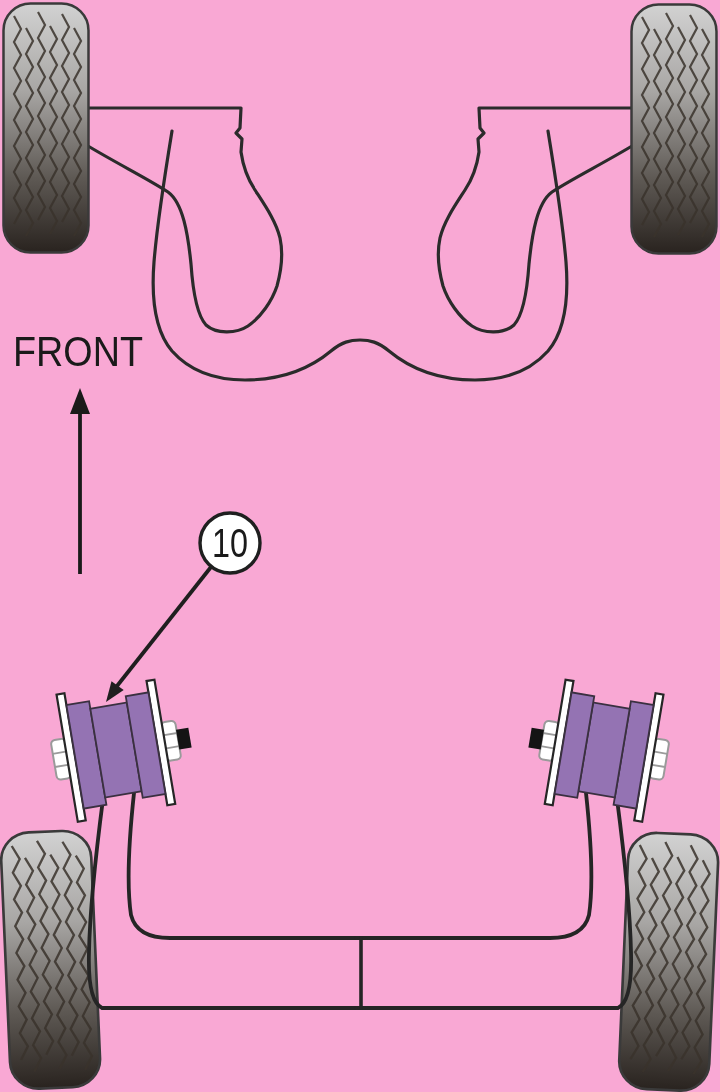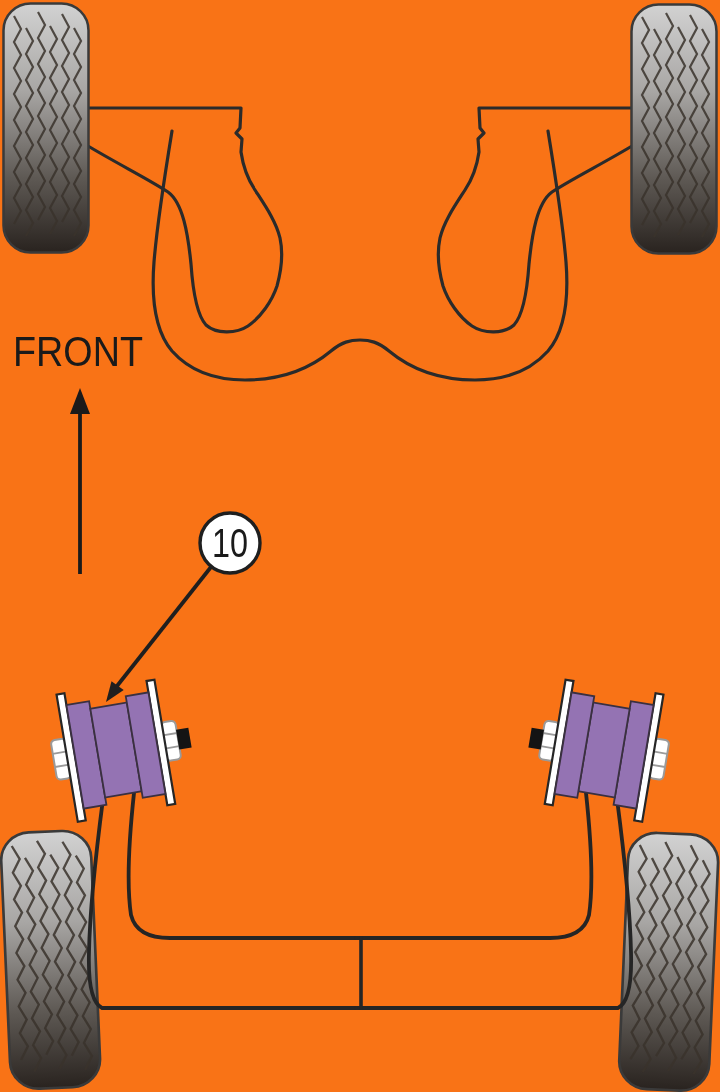--- a/index.html
+++ b/index.html
@@ -1,16 +1,16 @@
 <!DOCTYPE html>
 <html><head>
 <meta charset="utf-8">
 <style>
   html,body{margin:0;padding:0;background:#ffffff;}
-  .stage{position:relative;width:720px;height:1092px;background:#f97316;overflow:hidden;}
+  .stage{position:relative;width:720px;height:1092px;background:#f9a8d4;overflow:hidden;}
   svg{display:block;}
   text{font-family:"Liberation Sans","DejaVu Sans",sans-serif;}
   .frame-stroke{fill:none;stroke:#2b2b2b;stroke-width:3.2;stroke-linecap:round;stroke-linejoin:round;}
   .axle-stroke{fill:none;stroke:#252525;stroke-width:3.8;stroke-linecap:round;stroke-linejoin:round;}
   .plate{fill:#ffffff;stroke:#262626;stroke-width:2.2;}
   .hex{fill:#ffffff;stroke:#9a9a9a;stroke-width:2;}
   .hexline{stroke:#9a9a9a;stroke-width:1.8;}
   .zig{fill:none;stroke:#3a332c;stroke-width:2.2;opacity:.85;}
 </style>
 </head>

